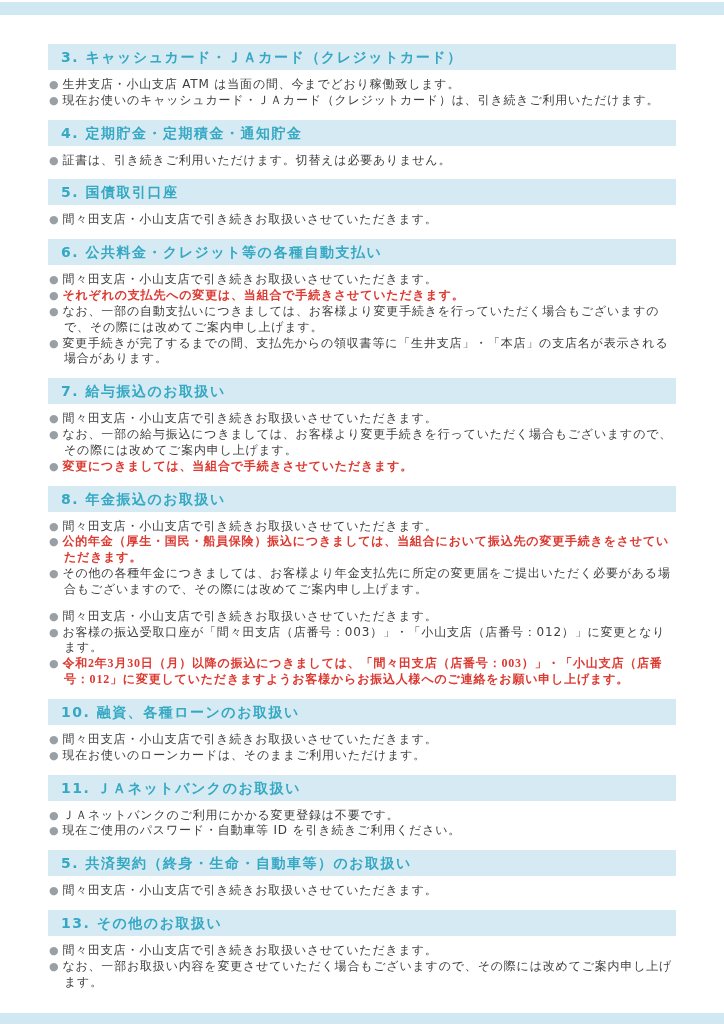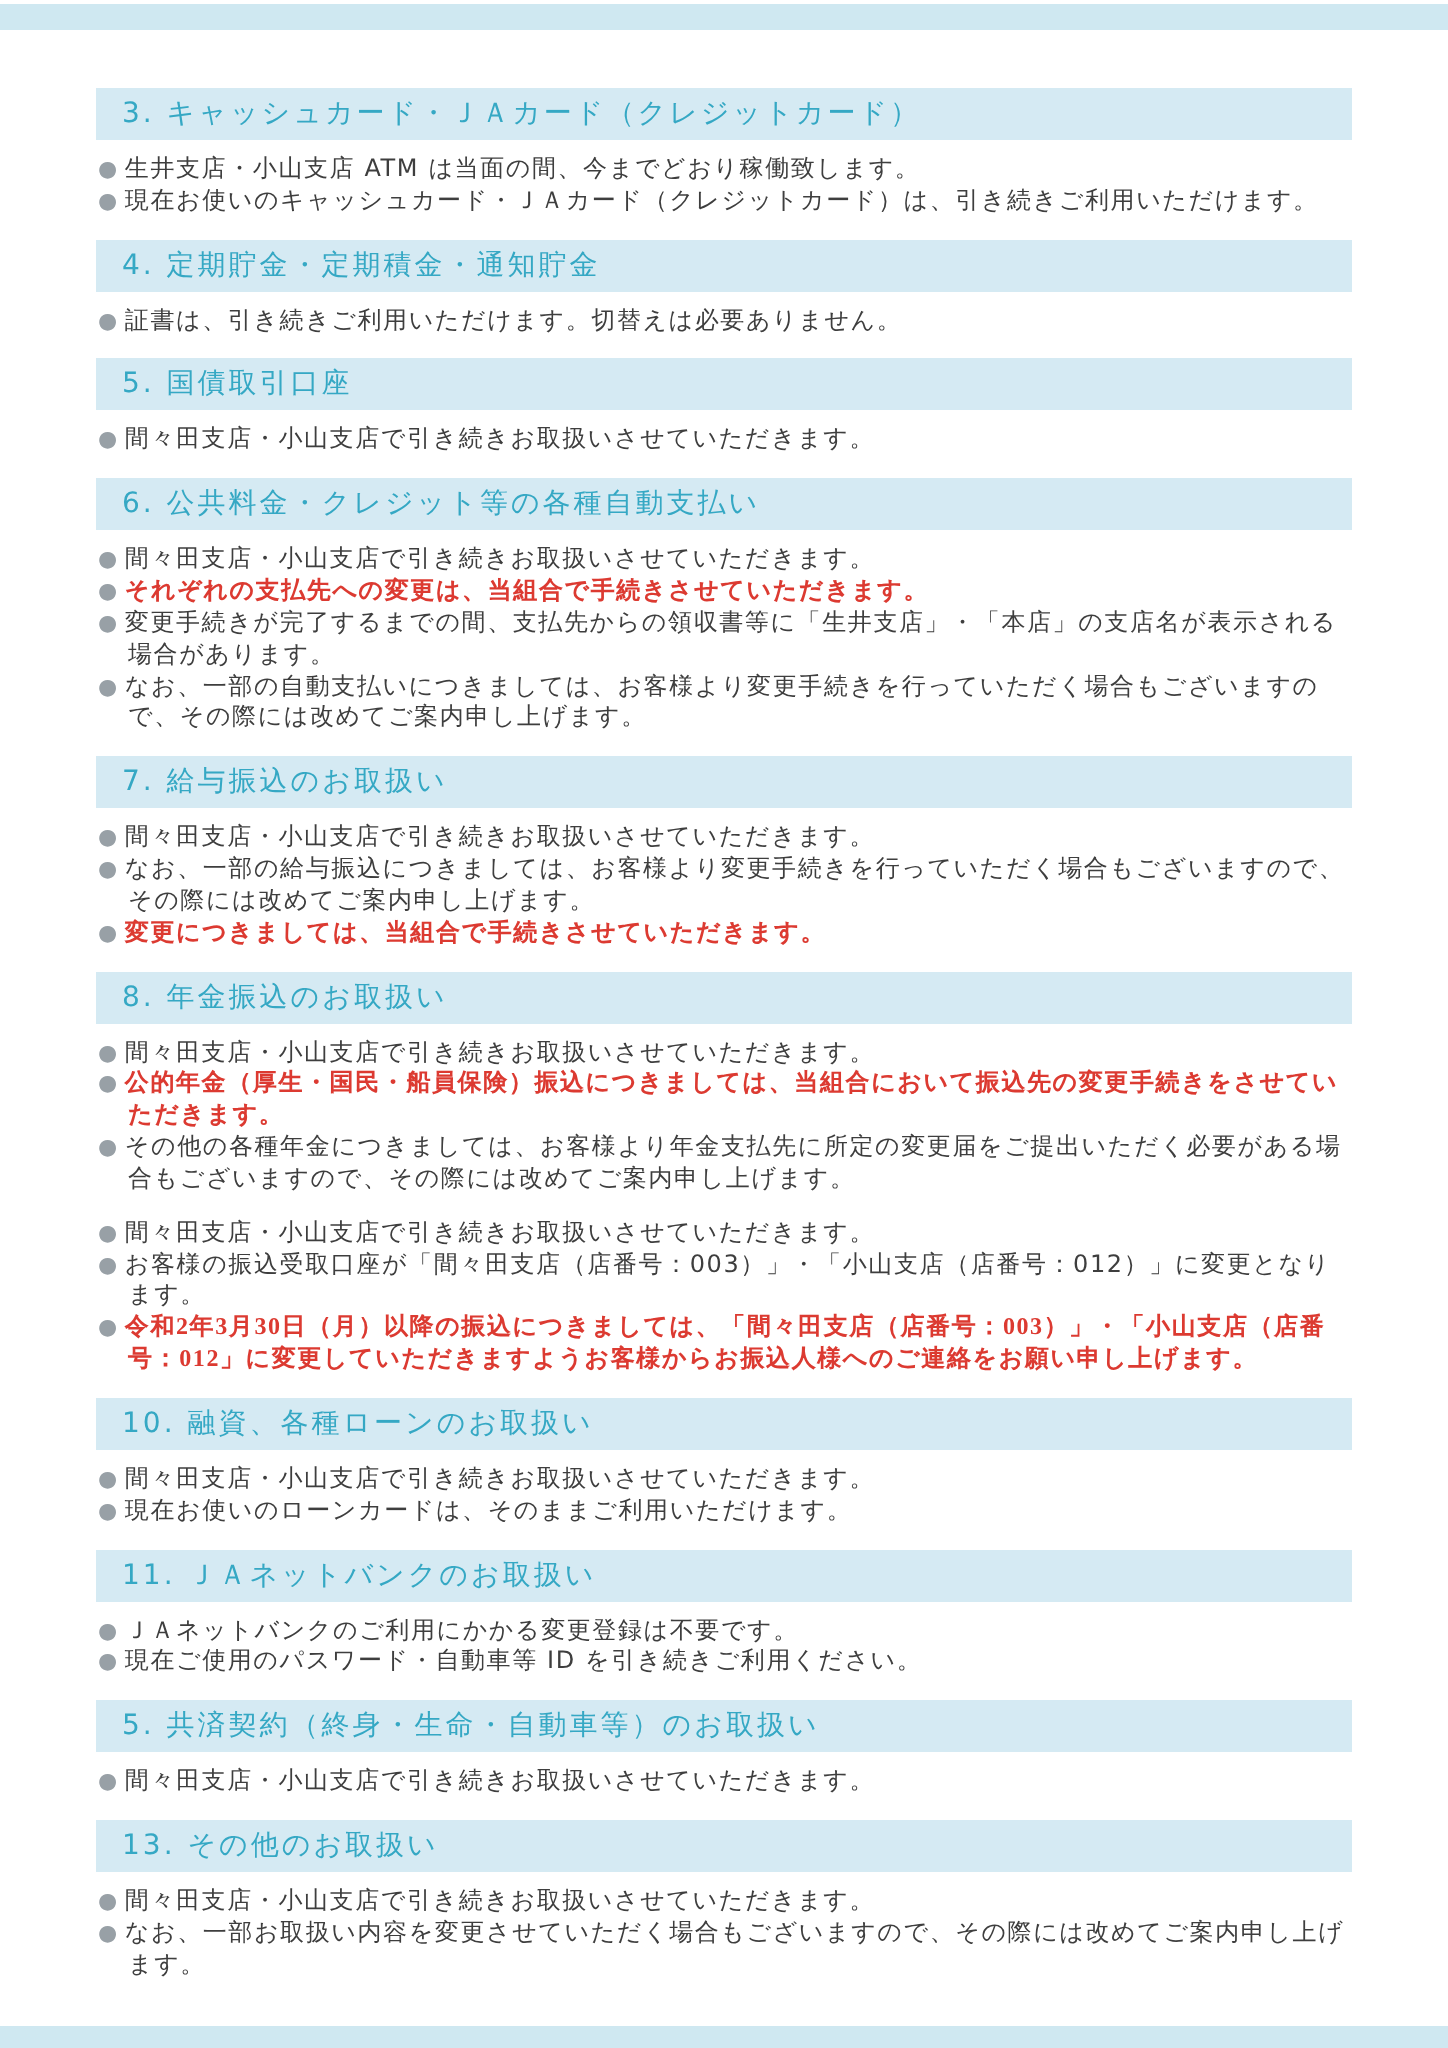--- a/index.html
+++ b/index.html
@@ -32,21 +32,21 @@
   .content{
     position:absolute;
     top:44px; left:48px; width:628px;
   }
   .doc-section{ margin:0 0 11px 0; }
   .section-header{
     margin:0 0 7px 0;
     background:var(--header-bg);
     color:var(--header-text);
     font-size:14px;
-    font-weight:normal;
+    font-weight:bold;
     letter-spacing:1.5px;
     padding:6px 10px 5px 13px;
     line-height:15px;
   }
   .section-items{ padding:0 0 0 1px; }
   .item{
     margin:0;
     padding-left:15px;
     text-indent:-15px;
     font-size:12px;
@@ -96,23 +96,23 @@
 </div>
   </section>
 
   <section class="doc-section">
     <h2 class="section-header">6. 公共料金・クレジット等の各種自動支払い</h2>
     <div class="section-items">
   <p class="item"><span class="bullet">●</span><span class="item-text">間々田支店・小山支店で引き続きお取扱いさせていただきます。</span></p>
 
   <p class="item red"><span class="bullet">●</span><span class="item-text">それぞれの支払先への変更は、当組合で手続きさせていただきます。</span></p>
 
+  <p class="item"><span class="bullet">●</span><span class="item-text">なお、一部の自動支払いにつきましては、お客様より変更手続きを行っていただく場合もございますので、その際には改めてご案内申し上げます。</span></p>
+
   <p class="item"><span class="bullet">●</span><span class="item-text">変更手続きが完了するまでの間、支払先からの領収書等に「生井支店」・「本店」の支店名が表示される場合があります。</span></p>
-
-  <p class="item"><span class="bullet">●</span><span class="item-text">なお、一部の自動支払いにつきましては、お客様より変更手続きを行っていただく場合もございますので、その際には改めてご案内申し上げます。</span></p>
 </div>
   </section>
 
   <section class="doc-section">
     <h2 class="section-header">7. 給与振込のお取扱い</h2>
     <div class="section-items">
   <p class="item"><span class="bullet">●</span><span class="item-text">間々田支店・小山支店で引き続きお取扱いさせていただきます。</span></p>
 
   <p class="item"><span class="bullet">●</span><span class="item-text">なお、一部の給与振込につきましては、お客様より変更手続きを行っていただく場合もございますので、その際には改めてご案内申し上げます。</span></p>
 

